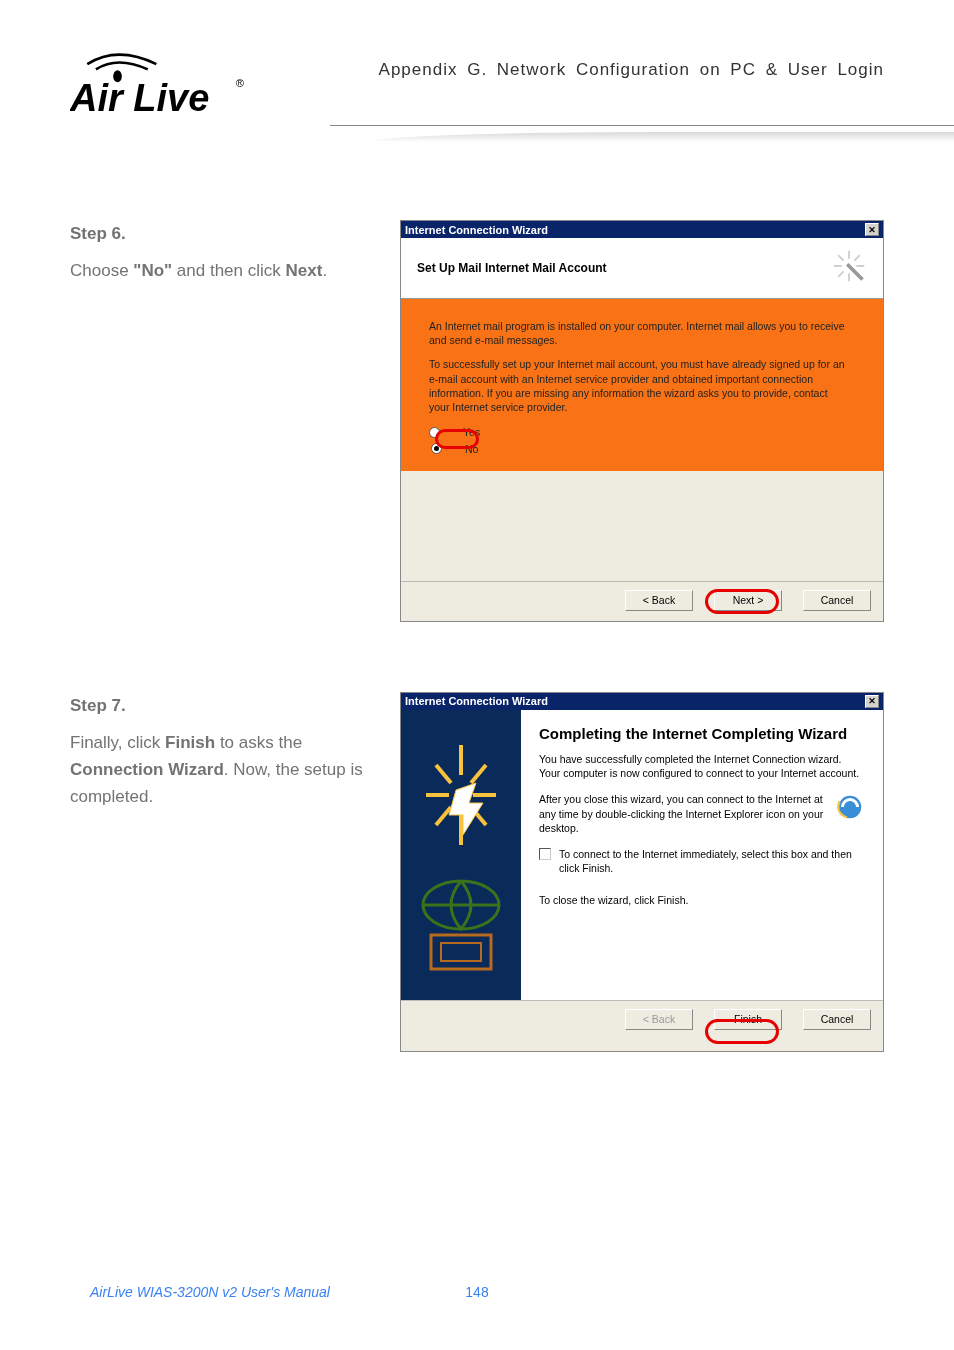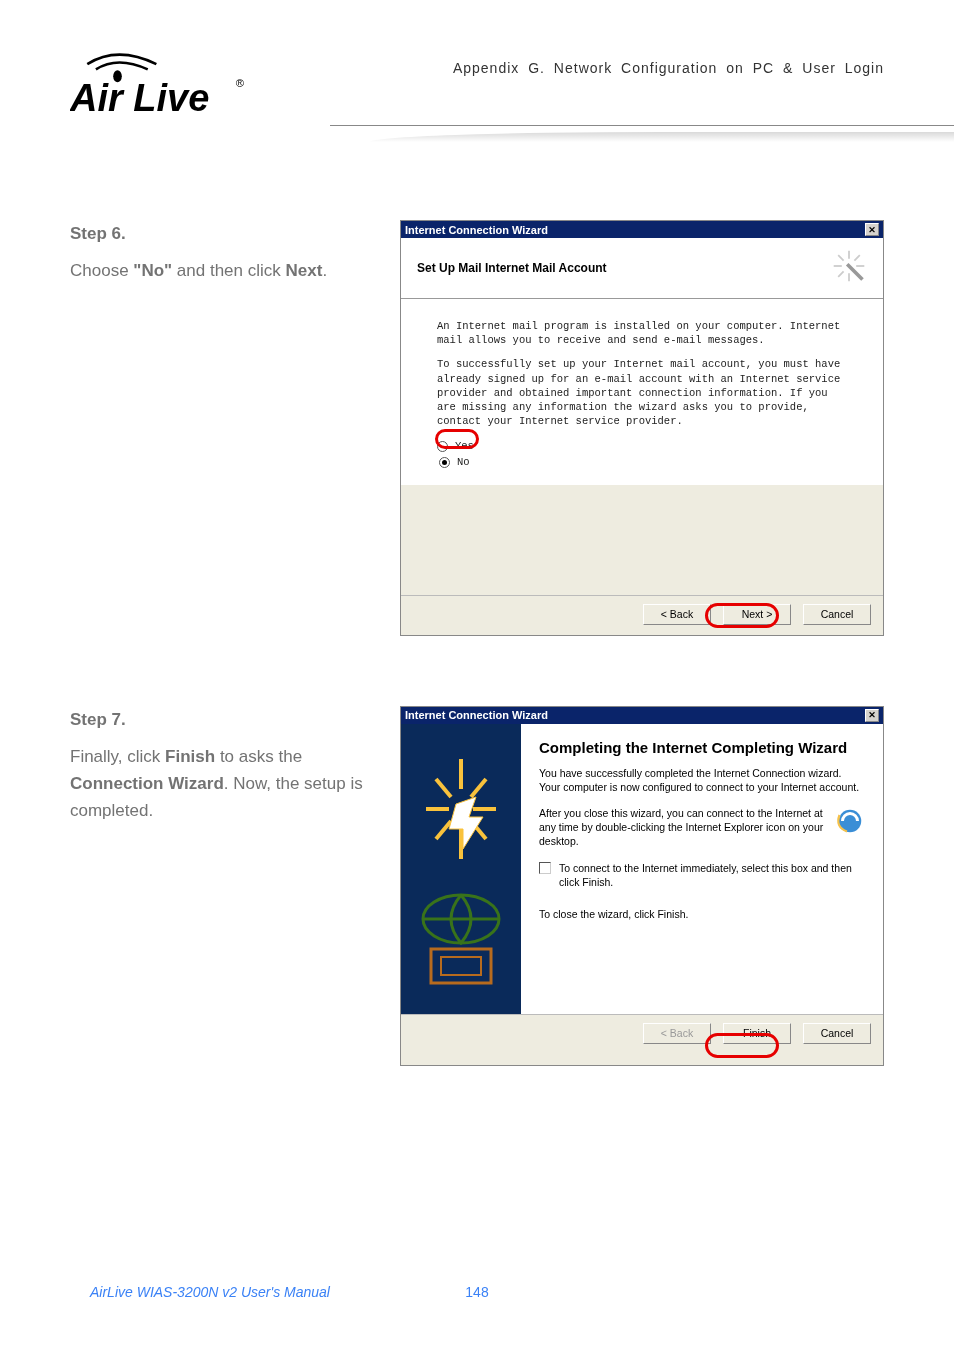--- a/index.html
+++ b/index.html
@@ -22,21 +22,21 @@
     display: flex;
     align-items: flex-start;
     justify-content: space-between;
     position: relative;
     height: 90px;
   }
   .logo {
     width: 190px;
   }
   .appendix-title {
-    font-size: 14px;
+    font-size: 17px;
     color: #333;
     text-align: right;
     margin-top: 20px;
     letter-spacing: 1px;
     word-spacing: 4px;
   }
   .divider-wrap {
     position: absolute;
     left: -70px;
     right: -70px;
@@ -116,33 +116,32 @@
     justify-content: space-between;
     align-items: center;
     border-bottom: 1px solid #999;
   }
   .dlg-header-title {
     font-weight: bold;
     font-size: 12px;
   }
   .wand-icon svg { width: 36px; height: 36px; }
   .dlg-body {
-    padding: 20px 36px 10px 36px;
+    padding: 20px 36px 10px 28px;
     font-size: 10.5px;
     color: #222;
     line-height: 1.35;
-    background: #ffffff;
-    font-family: Liberation Mono, monospace;
+    background: #f97316;
   }
   .dlg-body p { margin-bottom: 10px; }
   .radio-group { margin-top: 4px; margin-bottom: 4px; }
   .radio-opt {
     display: flex;
     align-items: center;
-    gap: 7px;
+    gap: 23px;
     font-size: 10.5px;
     padding: 1px 0;
   }
   .radio-opt.selected {
     display: inline-flex;
     padding: 1px 6px 1px 2px;
   }
   .radio-dot {
     width: 11px; height: 11px;
     border-radius: 50%;
@@ -152,21 +151,21 @@
   }
   .radio-dot.filled::after {
     content: "";
     width: 5px; height: 5px;
     border-radius: 50%;
     background: #000;
   }
   .dlg-footer {
     display: flex;
     justify-content: flex-end;
-    gap: 12px;
+    gap: 21px;
     padding: 8px 12px 10px 12px;
     background: #eeece0;
     border-top: 1px solid #bbb;
   }
   .btn {
     min-width: 68px;
     height: 21px;
     font-size: 10.5px;
     background: #eeece0;
     border: 1px solid #888;

